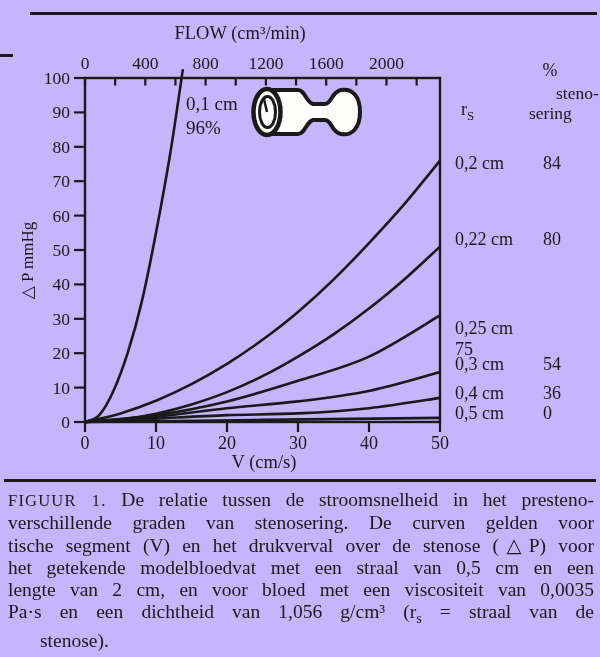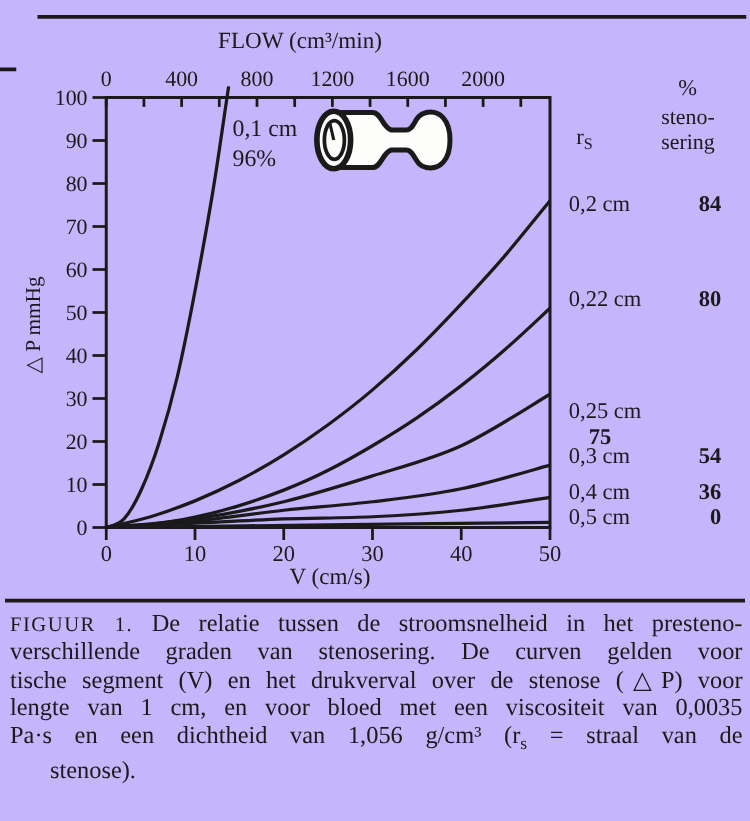--- a/index.html
+++ b/index.html
@@ -12,21 +12,21 @@
   #chart-svg text{font-family:"Liberation Serif","DejaVu Serif",serif;fill:#1a1a1a;}
   .flow-title{left:40px;top:23px;width:400px;font-size:18.5px;}
   .y-label{left:-33px;top:250px;width:120px;font-size:17px;transform:rotate(-90deg);text-align:center;}
   .x-label{left:164px;top:452px;width:200px;font-size:18.5px;}
   .annot{left:186px;font-size:19px;text-align:right;}
   .leg-pct-sym{left:520px;top:60px;width:60px;font-size:18px;}
   .leg-word{left:529px;font-size:17.5px;}
   .leg-rs{left:461px;top:99px;font-size:18px;}
   .leg-rs sub,.cap sub{font-size:0.72em;}
   .leg-row{left:455px;width:122px;display:flex;justify-content:space-between;font-size:18px;}
-  .leg-row .pct{display:inline-block;width:34px;text-align:right;font-weight:bold;}
+  .leg-row .pct{display:inline-block;width:34px;text-align:left;}
   .cap{left:8px;top:489px;width:586px;font-size:19.5px;line-height:22.3px;}
   .cap-line{text-align:justify;text-align-last:justify;}
   .cap-line.last{text-align-last:left;margin-left:32px;}
   .fig-label{font-size:16.5px;letter-spacing:1.2px;}
 </style>
 </head>
 <body>
 
 <div class="page">
 
@@ -104,21 +104,21 @@
   <div class="abs annot" style="top:117px;">96%</div>
 
   <svg class="abs" style="left:248px;top:82px;" width="118" height="58" viewBox="0 0 118 58">
     <path d="M 22,8 H 50 C 57,8 58,20 65,22 H 77 C 84,22 83,10 93,8 C 104,6 112,14 112,30 C 112,46 104,54 93,52 C 83,50 84,38 77,38 H 65 C 58,40 57,52 50,52 H 22 Z" fill="#fdfdfb" stroke="#1a1a1a" stroke-width="4" stroke-linejoin="round"></path>
     <ellipse cx="19" cy="30" rx="13.5" ry="23" fill="#fdfdfb" stroke="#1a1a1a" stroke-width="4.5"></ellipse>
     <ellipse cx="19.5" cy="30" rx="8" ry="15.5" fill="none" stroke="#1a1a1a" stroke-width="3"></ellipse>
     <line x1="19" y1="30" x2="16" y2="17" stroke="#1a1a1a" stroke-width="2.5"></line>
   </svg>
 
   <div class="abs center leg-pct-sym">%</div>
-  <div class="abs leg-word" style="top:83px;">steno-</div>
+  <div class="abs leg-word" style="top:83px;margin-left:27px;">steno-</div>
   <div class="abs leg-word" style="top:103px;">sering</div>
   <div class="abs leg-rs"><span>r</span><sub>S</sub></div>
 
   <div class="abs leg-row" style="top:153px;">
     <span>0,2 cm</span>
     <span class="pct">84</span>
   </div>
   <div class="abs leg-row" style="top:229px;">
     <span>0,22 cm</span>
     <span class="pct">80</span>
@@ -139,18 +139,19 @@
     <span>0,5 cm</span>
     <span class="pct">0</span>
   </div>
 
   <div class="rule" style="left:4px;top:479px;width:592px;height:3px;"></div>
 
   <div class="abs cap">
     <div class="cap-line"><span class="fig-label">FIGUUR 1.</span><span> De relatie tussen de stroomsnelheid in het presteno-</span></div>
     <div class="cap-line">verschillende graden van stenosering. De curven gelden voor</div>
     <div class="cap-line">tische segment (V) en het drukverval over de stenose (△P) voor</div>
-    <div class="cap-line">lengte van 1 cm, en voor bloed met een viscositeit van 0,0035</div>
+    <div class="cap-line">het getekende modelbloedvat met een straal van 0,5 cm en een</div>
+    <div class="cap-line">lengte van 2 cm, en voor bloed met een viscositeit van 0,0035</div>
     <div class="cap-line"><span>Pa·s en een dichtheid van 1,056 g/cm³ (r</span><sub>s</sub><span> = straal van de</span></div>
     <div class="cap-line last">stenose).</div>
   </div>
 
 </div>
 
 </body></html>

